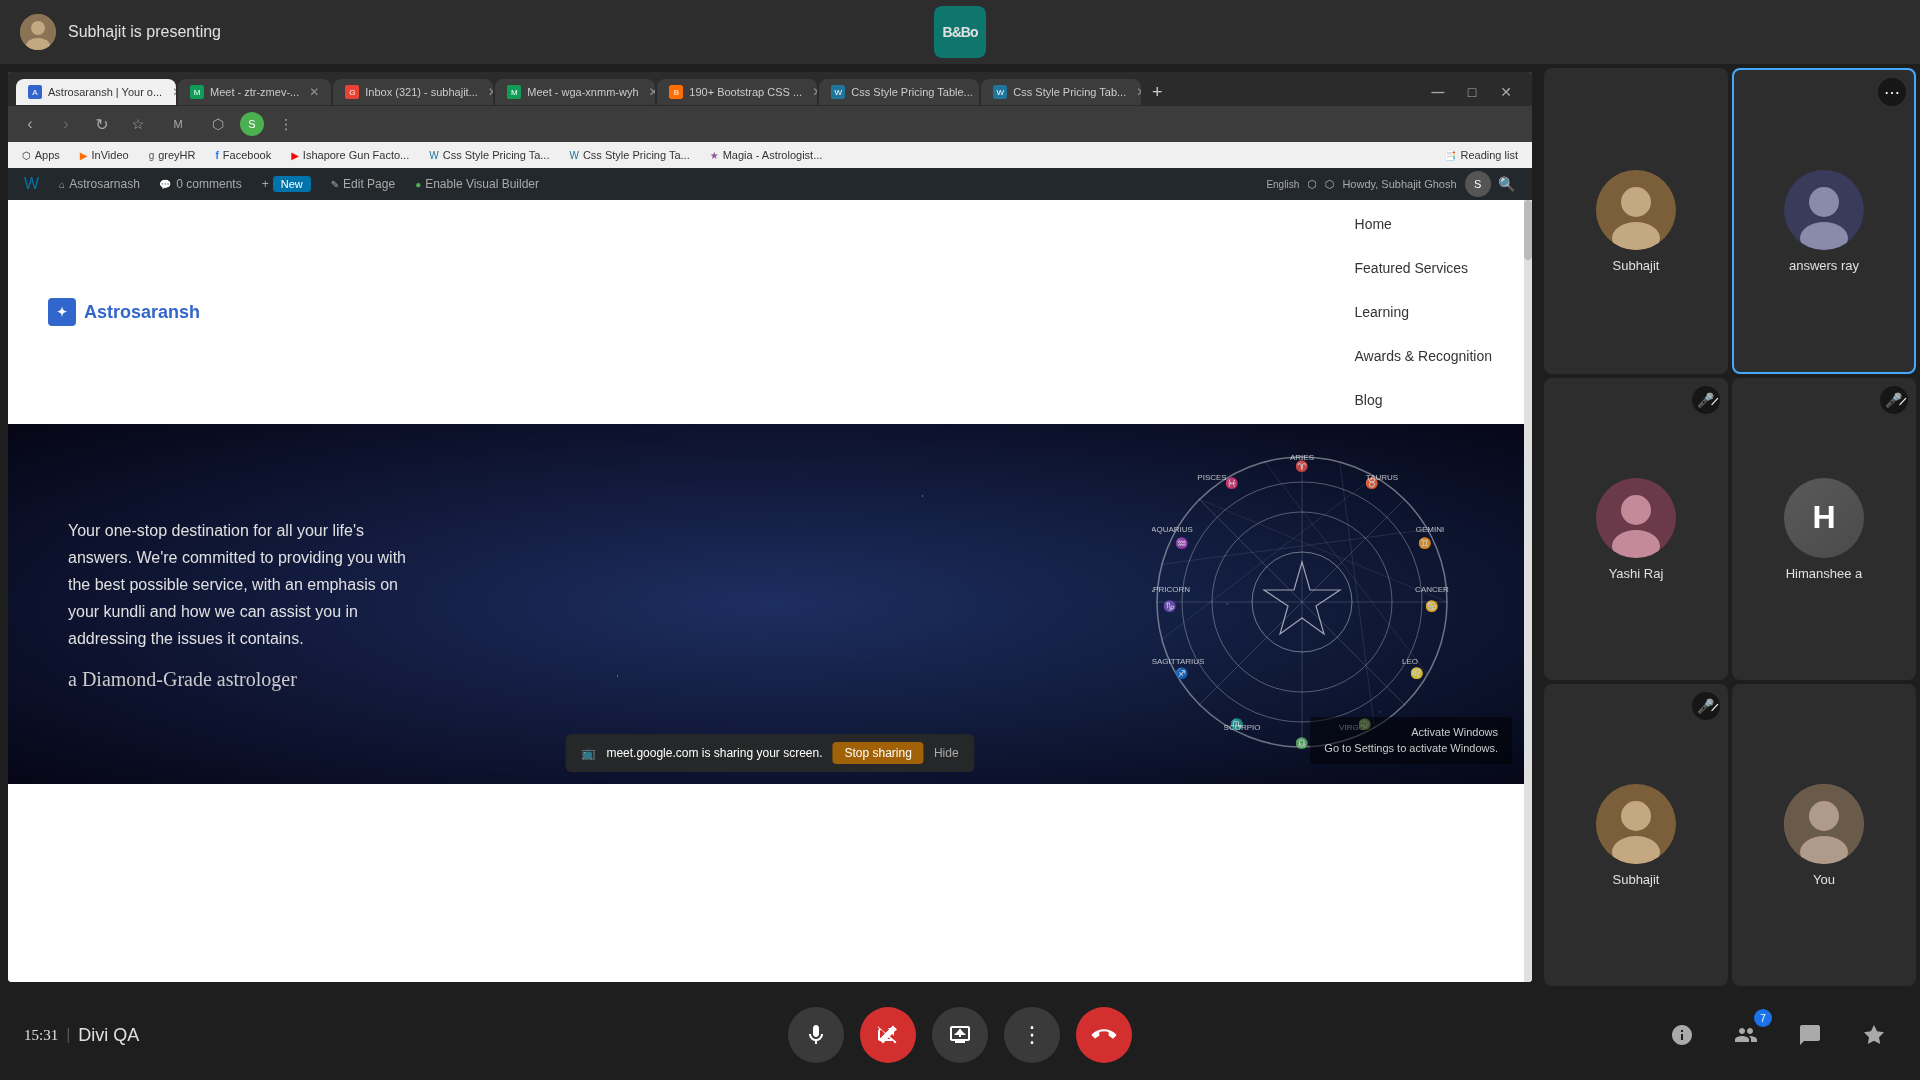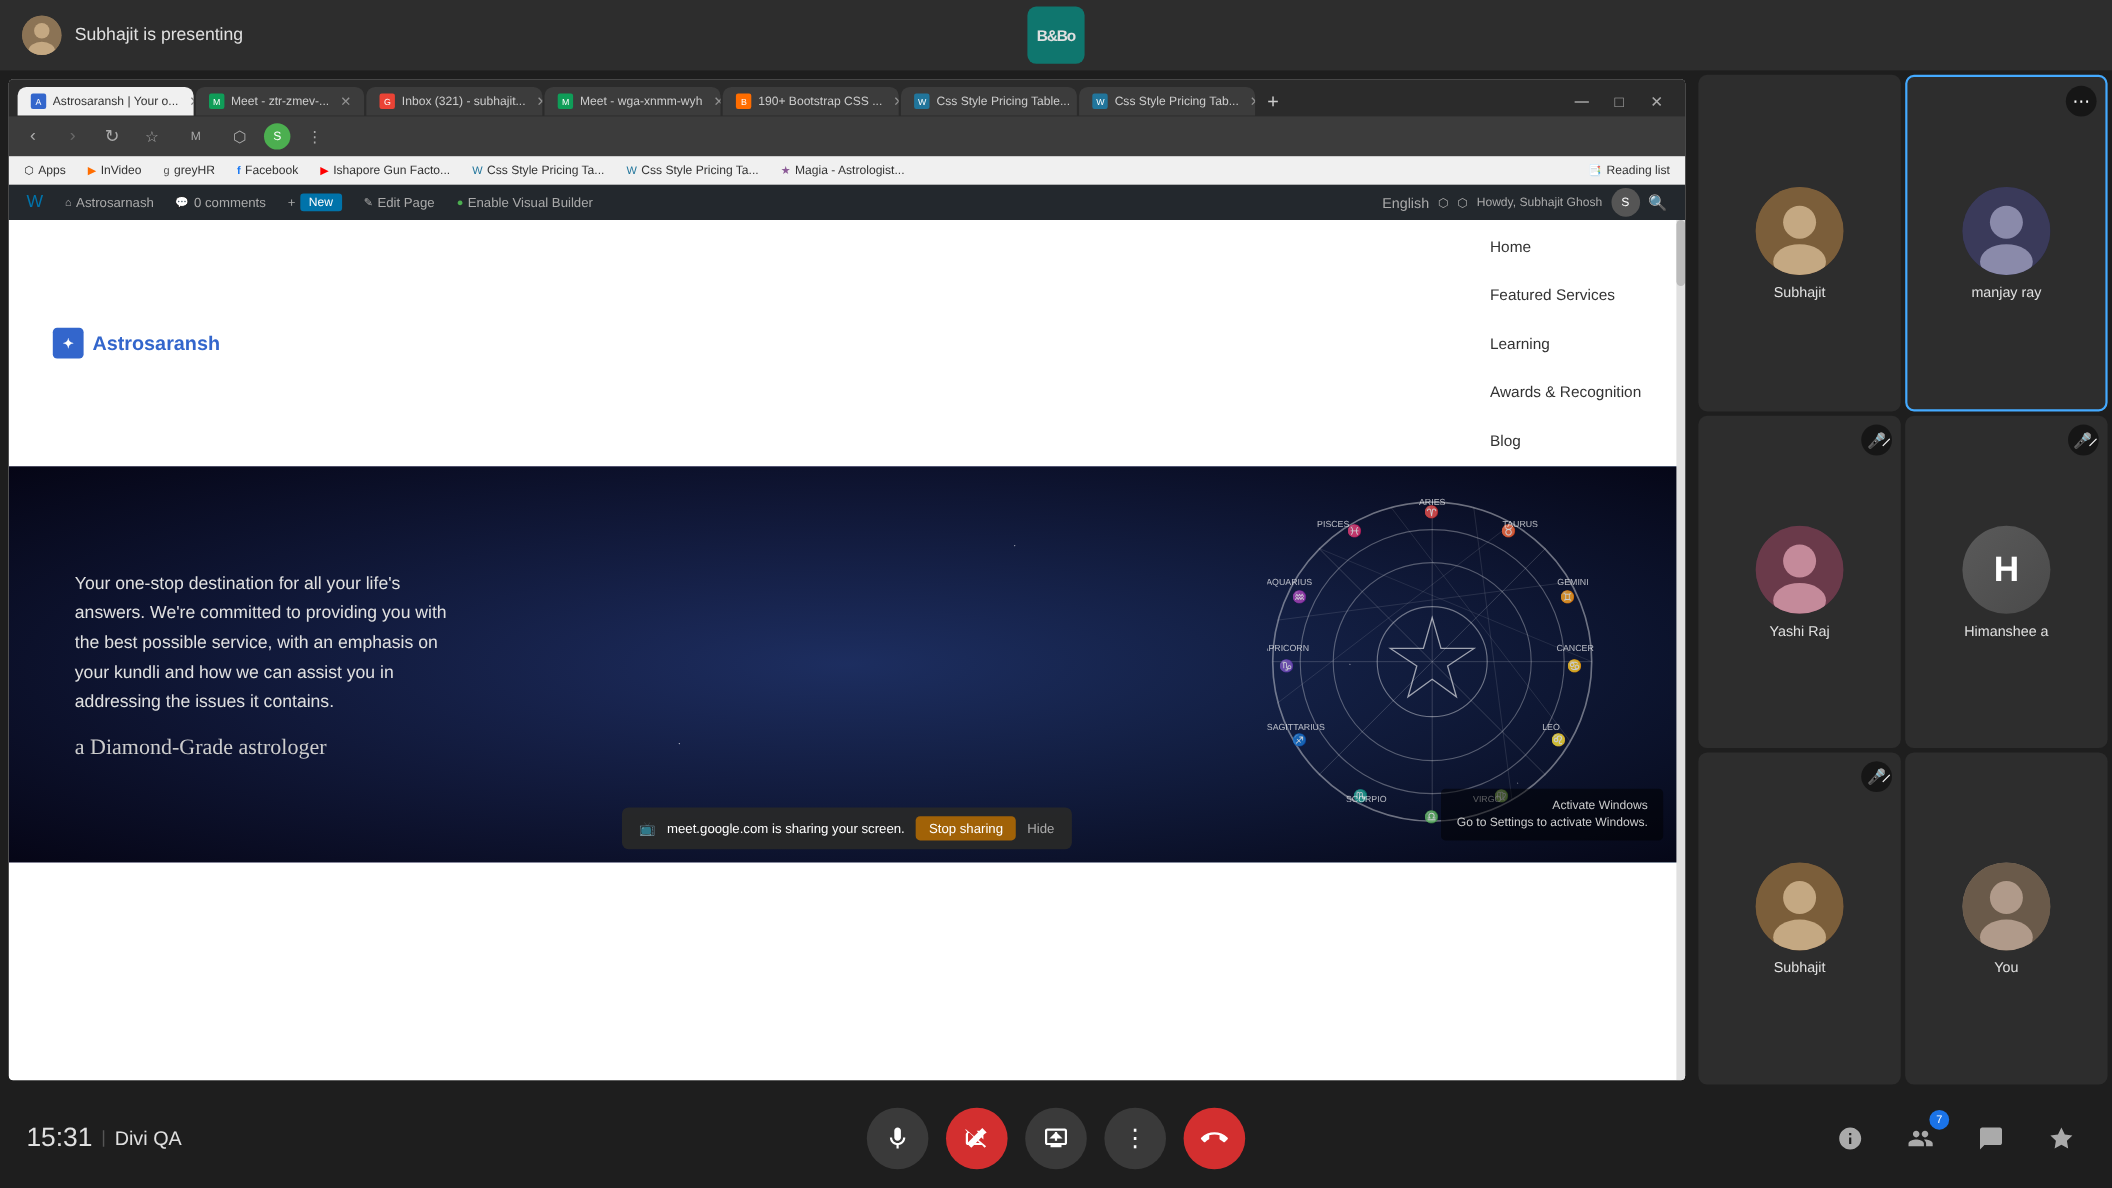--- a/index.html
+++ b/index.html
@@ -424,24 +424,25 @@
     .bottom-bar {
       height: 90px;
       background: #1e1e1e;
       display: flex;
       align-items: center;
       padding: 0 24px;
       position: relative;
     }
     .call-time {
       color: #e0e0e0;
-      font-size: 24px;
+      font-size: 15px;
       display: flex;
       align-items: center;
       gap: 8px;
+      font-family: Liberation Serif, serif;
     }
     .call-time-divider {
       color: #555;
     }
     .call-name {
       font-size: 18px;
       color: #e0e0e0;
     }
     .call-controls {
       position: absolute;
@@ -689,21 +690,21 @@
       </div>
       <div class="wp-admin-item">
         <span style="font-size:10px;">✎</span>
         <span>Edit Page</span>
       </div>
       <div class="wp-admin-item">
         <span style="font-size:10px; color:#4caf50;">●</span>
         <span>Enable Visual Builder</span>
       </div>
       <div style="margin-left:auto; display:flex; align-items:center; gap:8px; padding-right: 8px;">
-        <span style="font-size:13px; color:#aaa;">English</span>
+        <span style="font-size:10px; color:#aaa;">English</span>
         <span style="font-size:11px; color:#aaa;">⬡</span>
         <span style="font-size:11px; color:#aaa;">⬡</span>
         <span style="font-size:11px; color:#aaa;">Howdy, Subhajit Ghosh</span>
         <div style="width:26px;height:26px;border-radius:50%;background:#555;display:flex;align-items:center;justify-content:center;font-size:11px;color:#fff;">S</div>
         <span style="font-size:14px; color:#aaa; cursor:pointer;">🔍</span>
       </div>
     </div>
 
     <div class="website-content">
 
@@ -816,21 +817,21 @@
 
       <div class="participant-card highlighted">
         <div class="participant-more">⋯</div>
         <div class="participant-avatar avatar-manjay">
           <svg width="80" height="80" viewBox="0 0 80 80">
               <circle cx="40" cy="40" r="40" fill="#3a3a5a"></circle>
               <circle cx="40" cy="32" r="15" fill="#8a8aaa"></circle>
               <ellipse cx="40" cy="68" rx="24" ry="16" fill="#8a8aaa"></ellipse>
             </svg>
         </div>
-        <span class="participant-name">manjay ray</span>
+        <span class="participant-name">answers ray</span>
       </div>
 
       <div class="participant-card">
         <div class="participant-muted">🎤̷</div>
         <div class="participant-avatar avatar-yashi">
           <svg width="80" height="80" viewBox="0 0 80 80">
               <circle cx="40" cy="40" r="40" fill="#6a3a4a"></circle>
               <circle cx="40" cy="32" r="15" fill="#c48a9a"></circle>
               <ellipse cx="40" cy="68" rx="24" ry="16" fill="#c48a9a"></ellipse>
             </svg>

